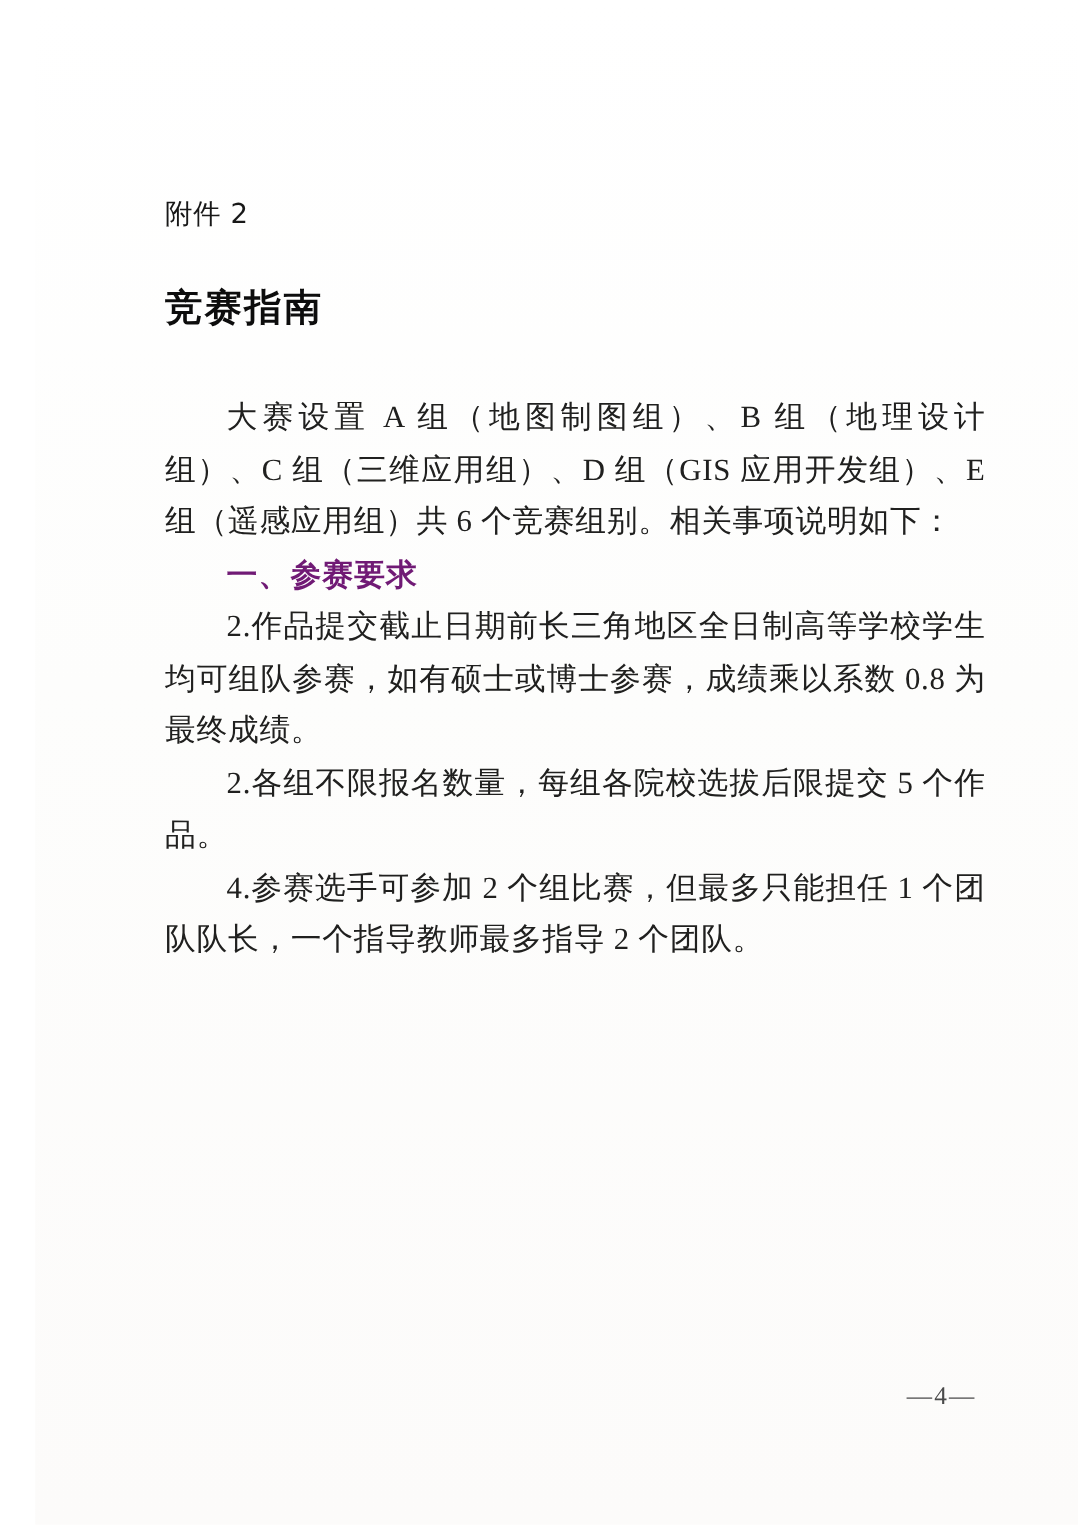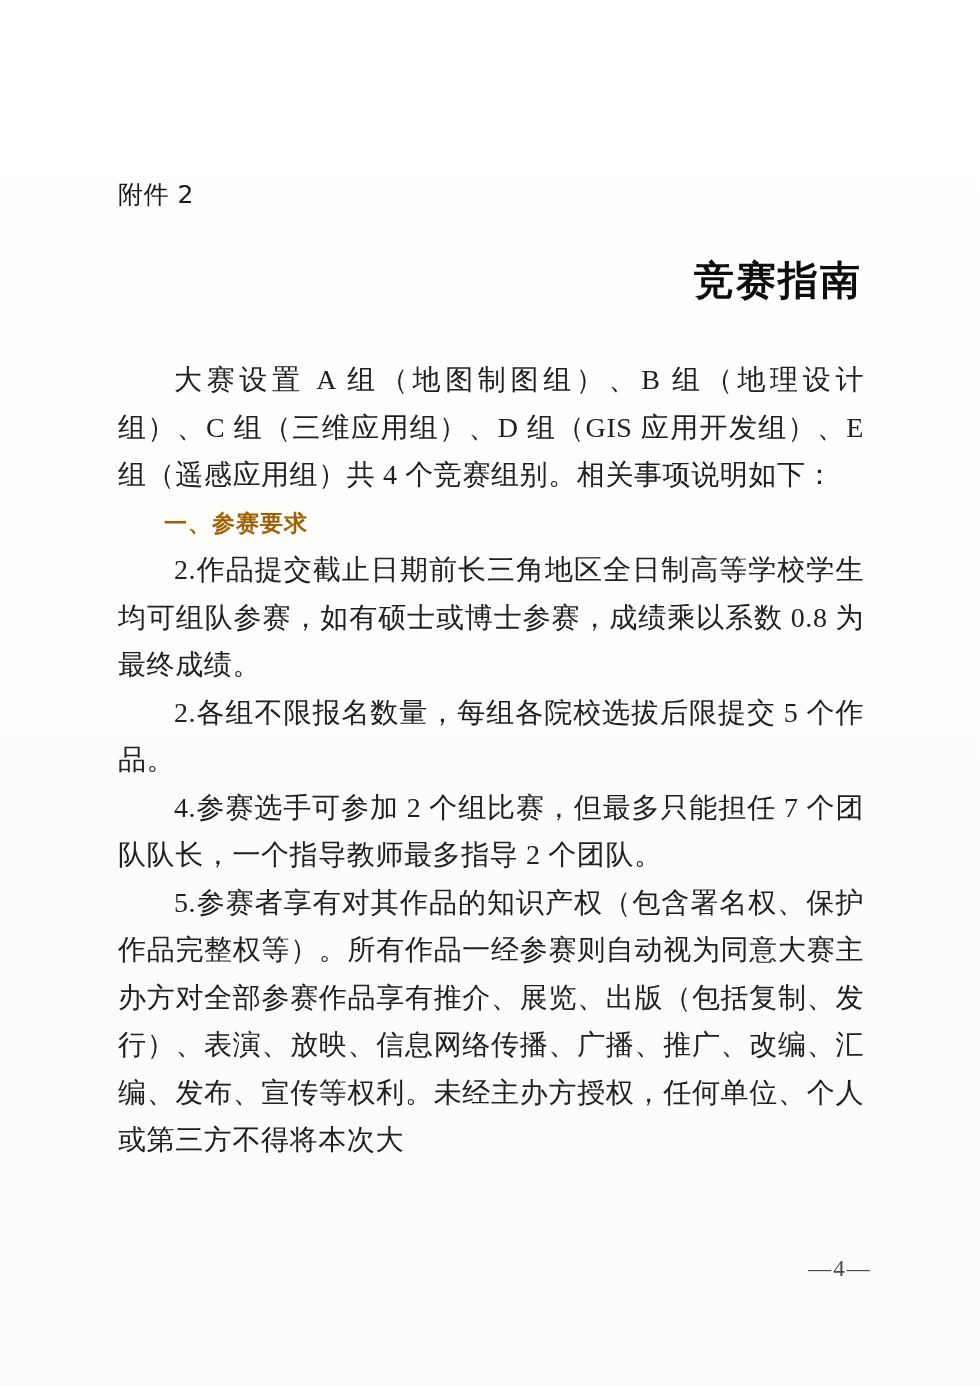--- a/index.html
+++ b/index.html
@@ -12,20 +12,21 @@
     background: #ffffff;
     font-family: "Liberation Serif", "DejaVu Serif", serif;
     color: #1a1a1a;
     position: relative;
     overflow: hidden;
   }
   .page {
     position: absolute;
     inset: 0;
     background: #fefefe;
+    margin-left: 32px;
   }
   
   .page::before {
     content: "";
     position: absolute;
     inset: 0;
     background: linear-gradient(180deg, #ffffff 0%, #fdfdfc 45%, #fcfbfa 100%);
     pointer-events: none;
   }
 
@@ -39,24 +40,24 @@
     color: #181818;
     letter-spacing: 0.5px;
     white-space: nowrap;
   }
 
   .doc-title {
     position: absolute;
     left: 118px;
     width: 744px;
     top: 254px;
-    text-align: right;
+    text-align: left;
     font-family: "DejaVu Serif", "Liberation Serif", serif;
     font-weight: bold;
-    font-size: 40px;
+    font-size: 34px;
     line-height: 52px;
     letter-spacing: 2px;
     color: #0d0d0d;
   }
 
   .body-block {
     position: absolute;
     left: 118px;
     top: 356px;
     width: 746px;
@@ -75,24 +76,24 @@
   .para.indent {
     text-indent: 2em;
   }
   .para.last-line-left {
     text-align-last: left;
   }
 
   .section-heading {
     font-family: "DejaVu Serif", "Liberation Serif", serif;
     font-weight: bold;
-    font-size: 23px;
+    font-size: 28px;
     line-height: 47.5px;
     letter-spacing: 1px;
-    color: #a16207;
+    color: #701a75;
     text-indent: 2em;
     margin: 0;
   }
 
   .page-footer {
     position: absolute;
     left: 0;
     right: 0;
     top: 1256px;
     text-align: center;
@@ -110,32 +111,31 @@
 <body>
 
 <div class="page">
 
   <div class="attach-label">附件 2</div>
 
   <div class="doc-title">竞赛指南</div>
 
   <div class="body-block">
 
-    <p class="para indent last-line-left">大赛设置 A 组（地图制图组）、B 组（地理设计组）、C 组（三维应用组）、D 组（GIS 应用开发组）、E 组（遥感应用组）共 4 个竞赛组别。相关事项说明如下：</p>
+    <p class="para indent last-line-left">大赛设置 A 组（地图制图组）、B 组（地理设计组）、C 组（三维应用组）、D 组（GIS 应用开发组）、E 组（遥感应用组）共 6 个竞赛组别。相关事项说明如下：</p>
 
     <p class="section-heading">一、参赛要求</p>
 
     <p class="para indent last-line-left">2.作品提交截止日期前长三角地区全日制高等学校学生均可组队参赛，如有硕士或博士参赛，成绩乘以系数 0.8 为最终成绩。</p>
 
     <p class="para indent last-line-left">2.各组不限报名数量，每组各院校选拔后限提交 5 个作品。</p>
 
 
-    <p class="para indent last-line-left">4.参赛选手可参加 2 个组比赛，但最多只能担任 7 个团队队长，一个指导教师最多指导 2 个团队。</p>
+    <p class="para indent last-line-left">4.参赛选手可参加 2 个组比赛，但最多只能担任 1 个团队队长，一个指导教师最多指导 2 个团队。</p>
 
-    <p class="para indent last-line-left">5.参赛者享有对其作品的知识产权（包含署名权、保护作品完整权等）。所有作品一经参赛则自动视为同意大赛主办方对全部参赛作品享有推介、展览、出版（包括复制、发行）、表演、放映、信息网络传播、广播、推广、改编、汇编、发布、宣传等权利。未经主办方授权，任何单位、个人或第三方不得将本次大</p>
 
   </div>
 
   <div class="page-footer">
     <span class="inner">—4—</span>
   </div>
 
 </div>
 
 </body></html>

